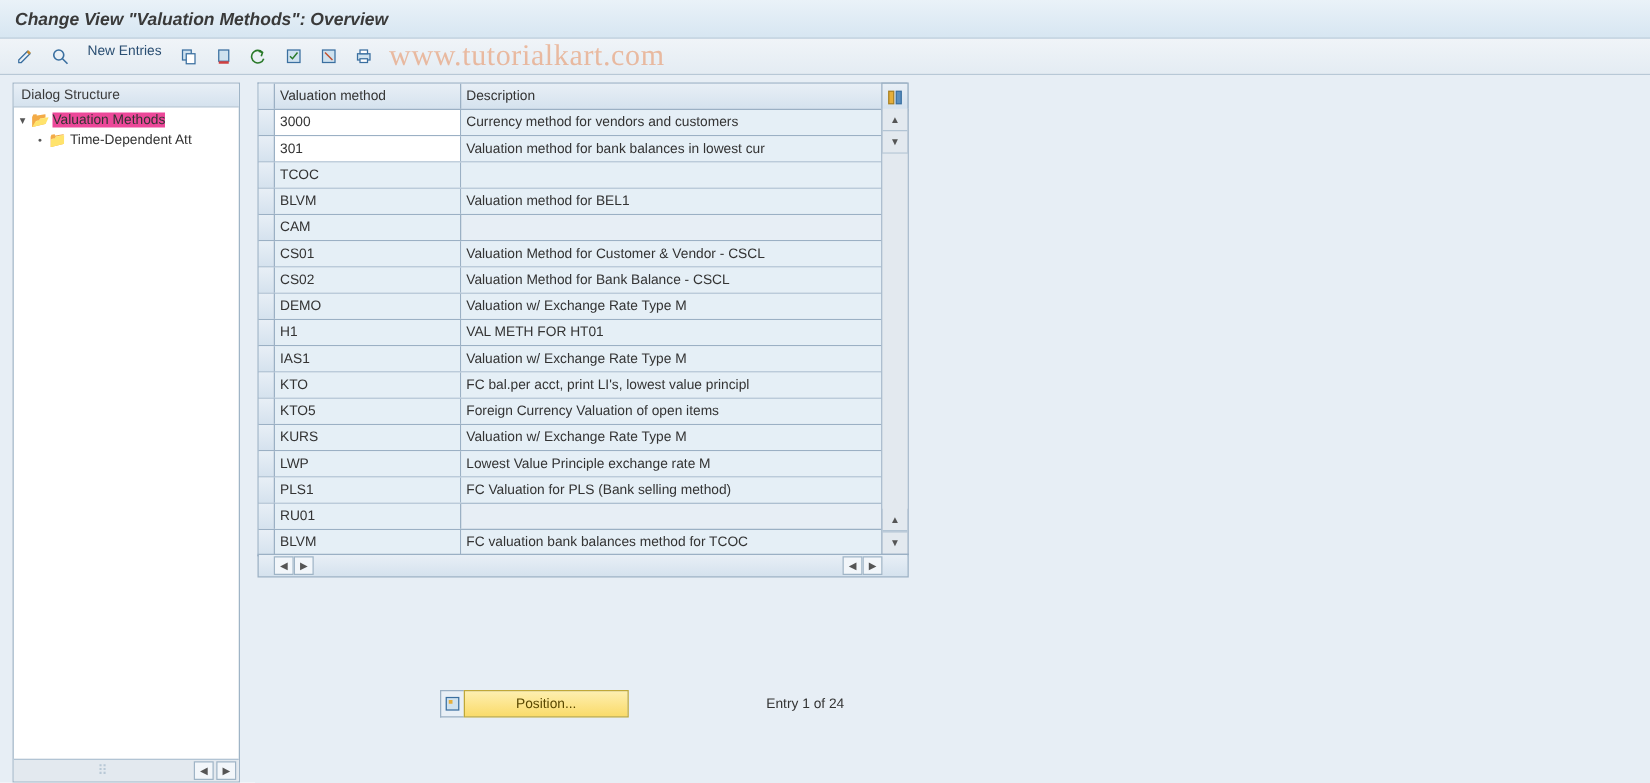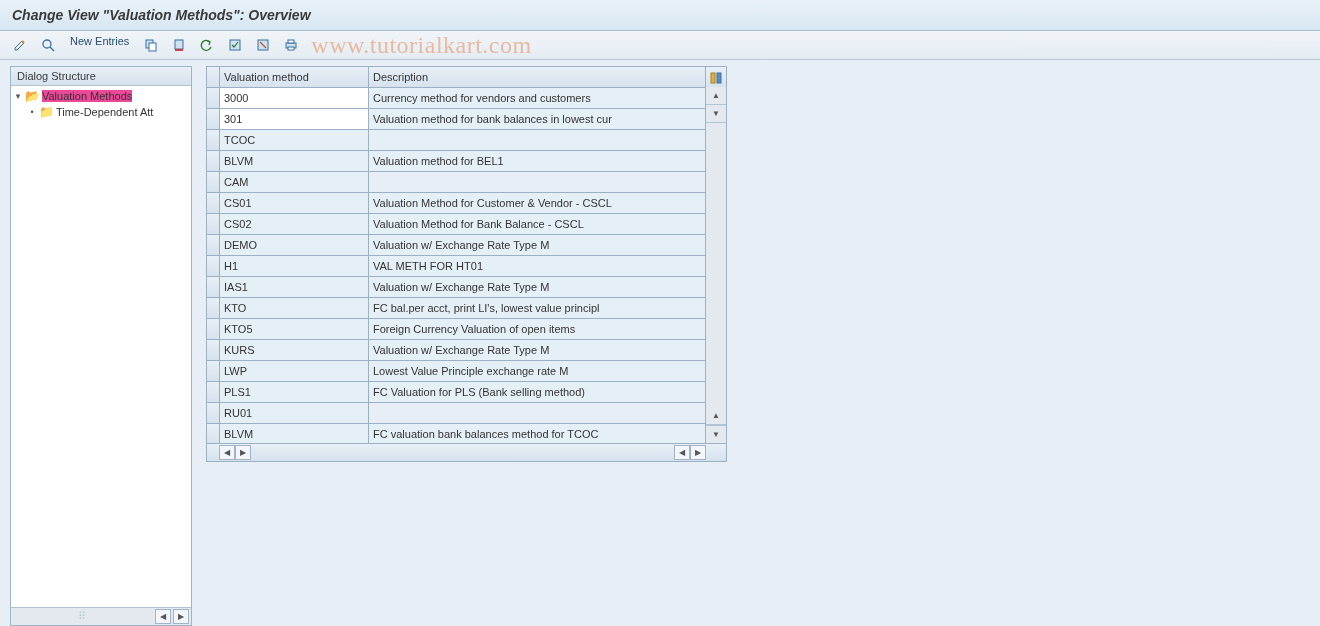--- a/index.html
+++ b/index.html
@@ -238,14 +238,26 @@
       </div>
       <div class="hscroll">
         <div class="scroll-btn" style="margin-left:12px">◀</div>
         <div class="scroll-btn">▶</div>
         <div style="flex:1"></div>
         <div class="scroll-btn">◀</div>
         <div class="scroll-btn" style="margin-right:20px">▶</div>
       </div>
     </div>
 
+    <div class="footer">
+      <div class="pos-btn">
+        <div class="pos-icon">
+          <svg width="12" height="12">
+              <rect x="1" y="1" width="10" height="10" fill="#cfe2ef" stroke="#3a6fa0"></rect>
+              <rect x="3" y="3" width="3" height="3" fill="#e6af3a"></rect>
+            </svg>
+        </div>
+        <div class="pos-main">Position...</div>
+      </div>
+      <span>Entry 1 of 24</span>
+    </div>
   </div>
 </div>
 
 </body></html>

